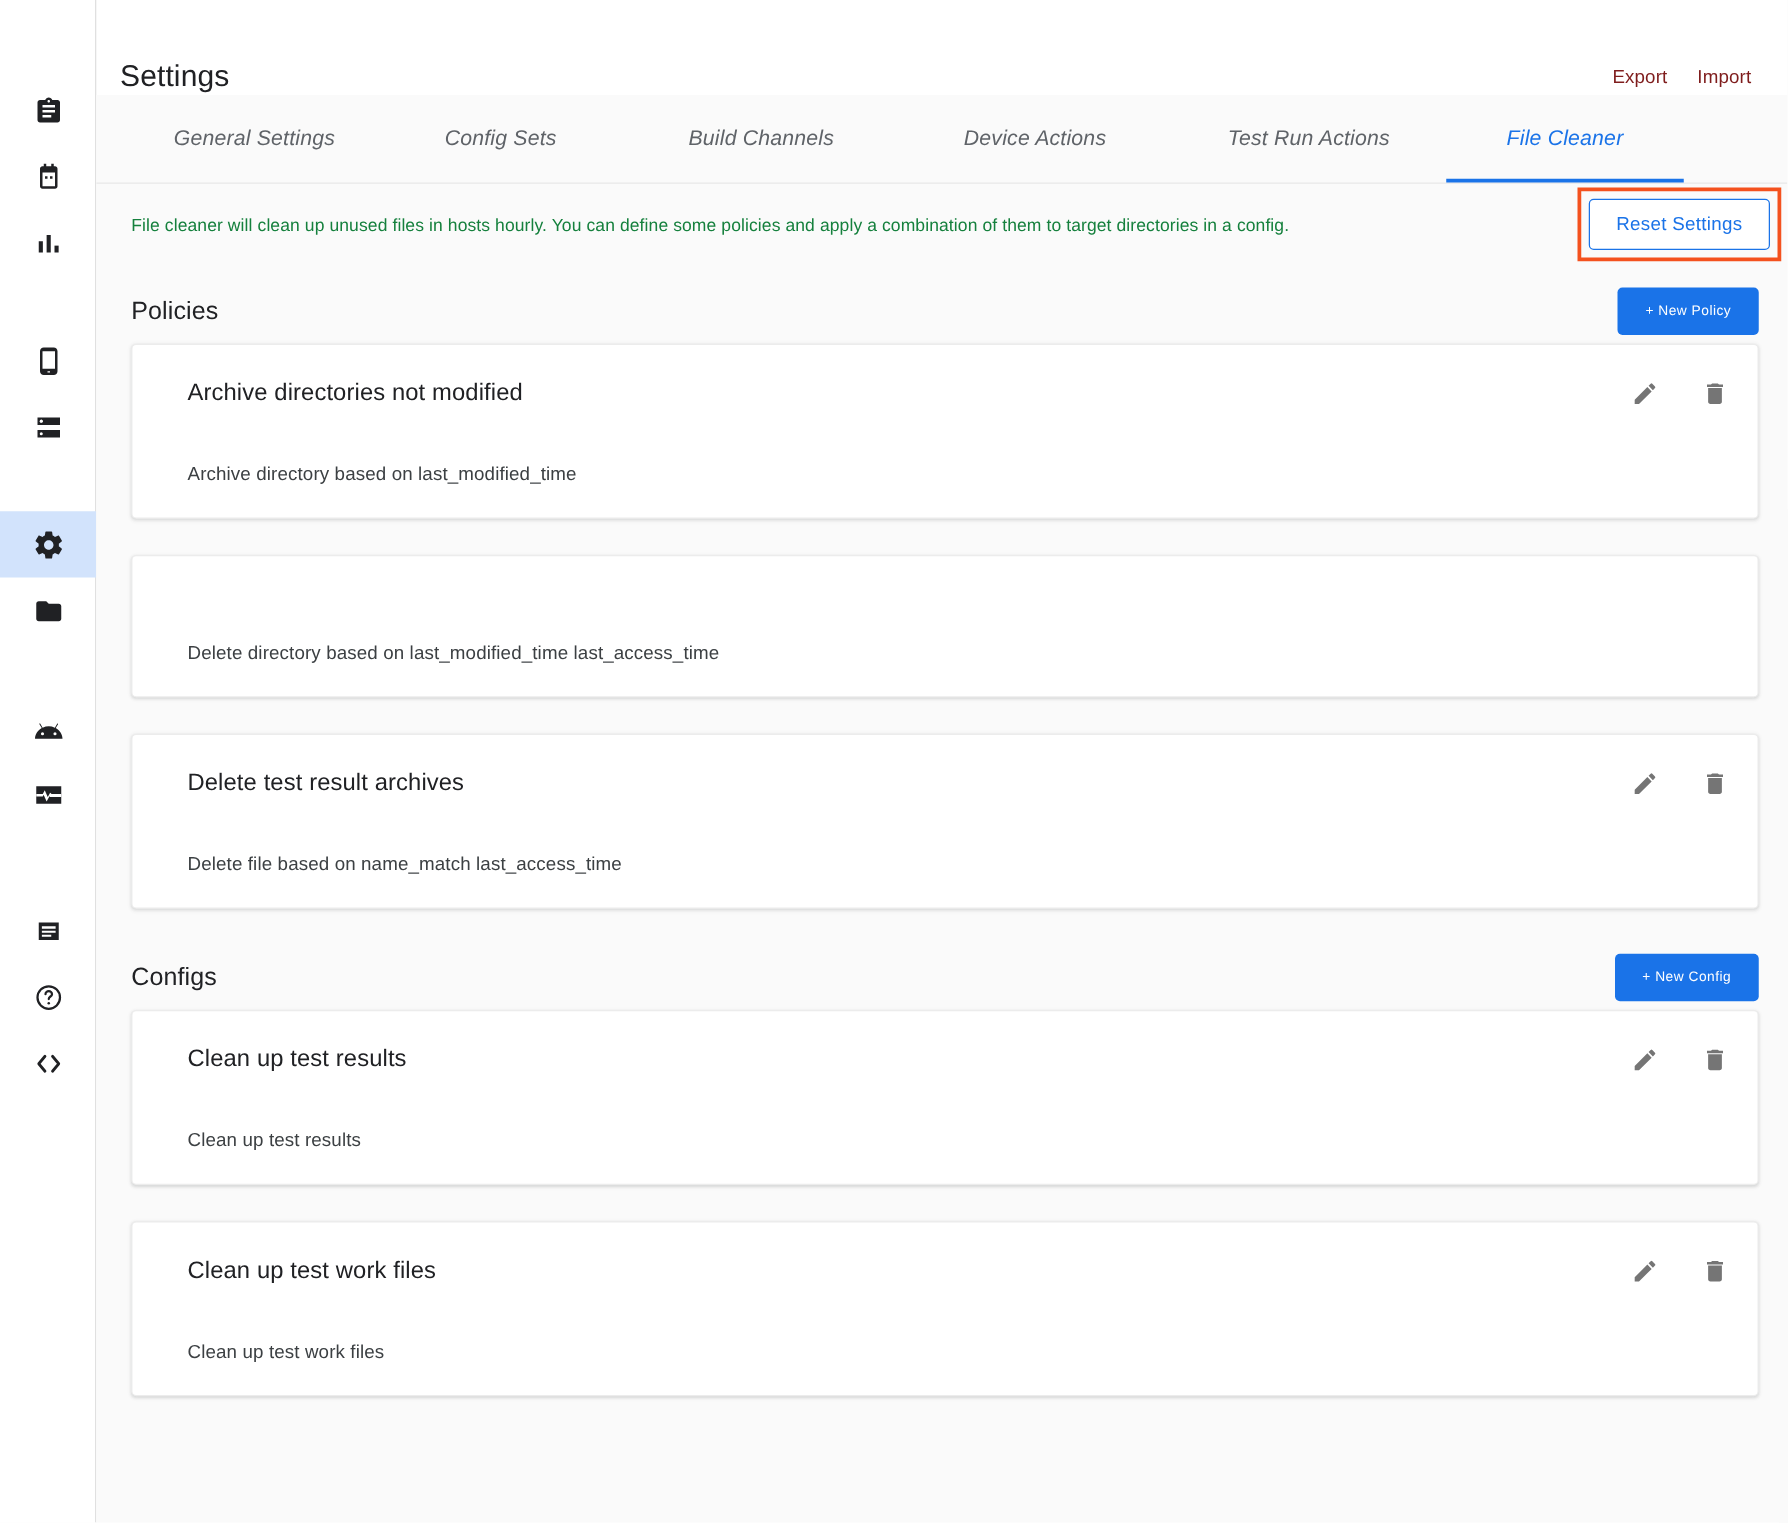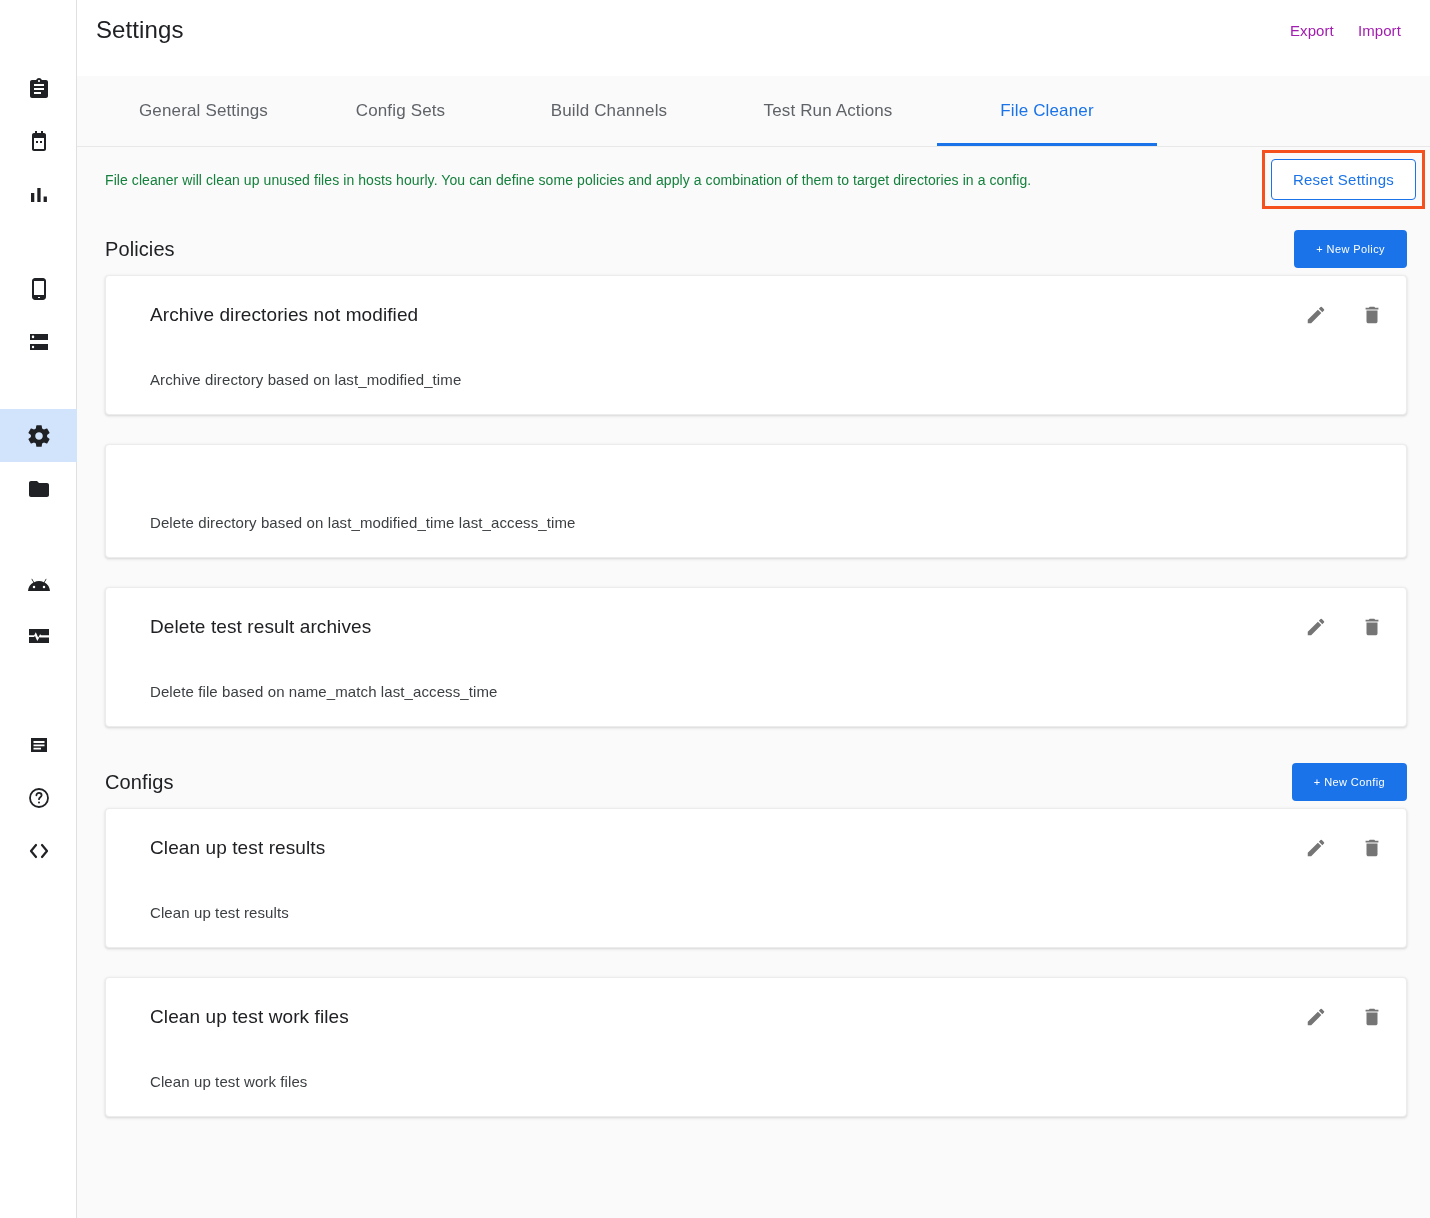--- a/index.html
+++ b/index.html
@@ -51,39 +51,39 @@
     background: #fafafa;
     display: flex;
     flex-direction: column;
     min-width: 0;
   }
 
   .topbar {
     height: 76px;
     background: #ffffff;
     display: flex;
-    align-items: flex-start;
-    padding: 16px 0 0 19px;
+    align-items: flex-end;
+    padding: 0 0 0 19px;
     flex: 0 0 76px;
   }
   .page-title {
     font-size: 24px;
     color: #202124;
     font-weight: 400;
     letter-spacing: 0.1px;
   }
   .topbar-actions {
     margin-left: auto;
     display: flex;
     align-items: center;
     gap: 12px;
     padding-right: 23px;
   }
   .link-btn {
-    color: #a21caf;
+    color: #7f1d1d;
     font-size: 15px;
     background: none;
     border: none;
     cursor: pointer;
     font-family: inherit;
     padding: 6px 6px;
     letter-spacing: 0.1px;
   }
 
   .content {
@@ -106,20 +106,21 @@
     display: flex;
     align-items: center;
     justify-content: center;
     font-size: 17px;
     color: #5f6368;
     cursor: pointer;
     padding: 0 24px;
     position: relative;
     white-space: nowrap;
     letter-spacing: 0.15px;
+    font-style: italic;
   }
   .tab:nth-child(1) { min-width: 197px; }
   .tab:nth-child(2) { min-width: 197px; }
   .tab:nth-child(3) { min-width: 220px; }
   .tab:nth-child(4) { min-width: 218px; }
   .tab:nth-child(5) { min-width: 220px; }
   .tab:nth-child(6) { min-width: 190px; }
   .tab.active { color: #1a73e8; }
   .tab.active::after {
     content: "";
@@ -360,20 +361,21 @@
         <button class="link-btn">Import</button>
       </div>
     </div>
 
     <div class="content">
 
       <div class="tabs">
         <div class="tab">General Settings</div>
         <div class="tab">Config Sets</div>
         <div class="tab">Build Channels</div>
+        <div class="tab">Device Actions</div>
         <div class="tab">Test Run Actions</div>
         <div class="tab active">File Cleaner</div>
       </div>
 
       <div class="desc-row">
         <div class="desc-text">File cleaner will clean up unused files in hosts hourly. You can define some policies and apply a combination of them to target directories in a config.</div>
         <div class="reset-wrap">
           <button class="outline-btn">Reset Settings</button>
         </div>
       </div>

